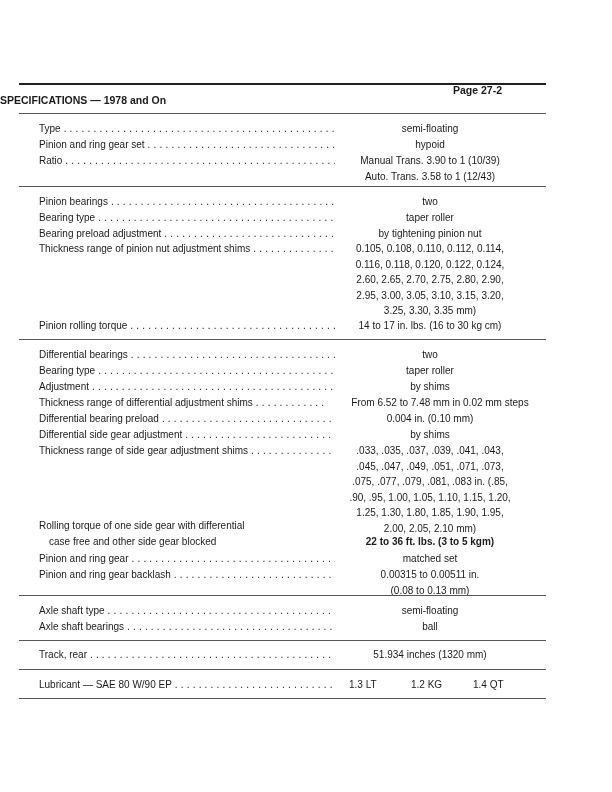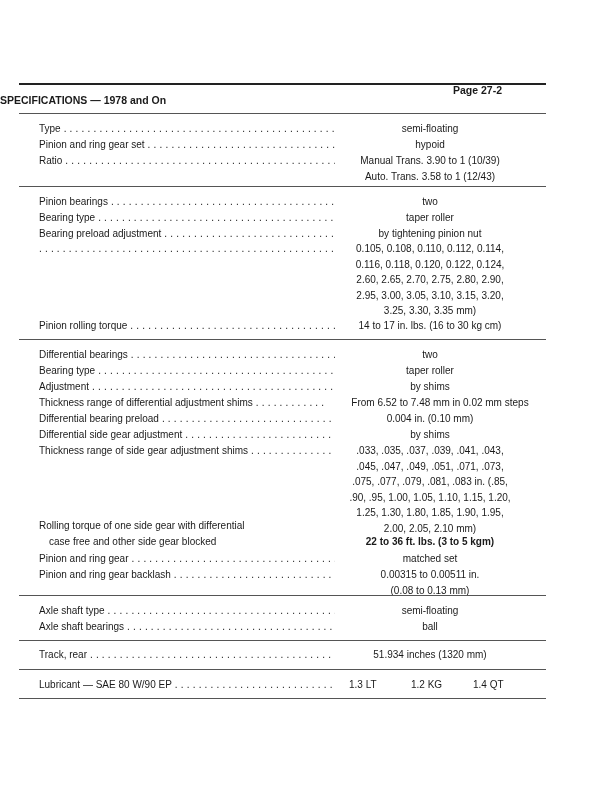--- a/index.html
+++ b/index.html
@@ -67,21 +67,21 @@
       <span class="line">taper roller</span>
     </span>
 </div>
 <div class="row" style="top:226px;">
   <span class="label"><span>Bearing preload adjustment</span><span class="dots"></span></span>
   <span class="value">
       <span class="line">by tightening pinion nut</span>
     </span>
 </div>
 <div class="row" style="top:241px;">
-  <span class="label"><span class="dots"></span></span>
+  <span class="label"><span>Thickness range of pinion nut adjustment shims</span><span class="dots"></span></span>
   <span class="value">
     <span class="line">0.105, 0.108, 0.110, 0.112, 0.114,</span>
     <span class="line">0.116, 0.118, 0.120, 0.122, 0.124,</span>
     <span class="line">2.60, 2.65, 2.70, 2.75, 2.80, 2.90,</span>
     <span class="line">2.95, 3.00, 3.05, 3.10, 3.15, 3.20,</span>
     <span class="line">3.25, 3.30, 3.35 mm)</span>
   </span>
 </div>
 <div class="row" style="top:318px;">
   <span class="label"><span>Pinion rolling torque</span><span class="dots"></span></span>

